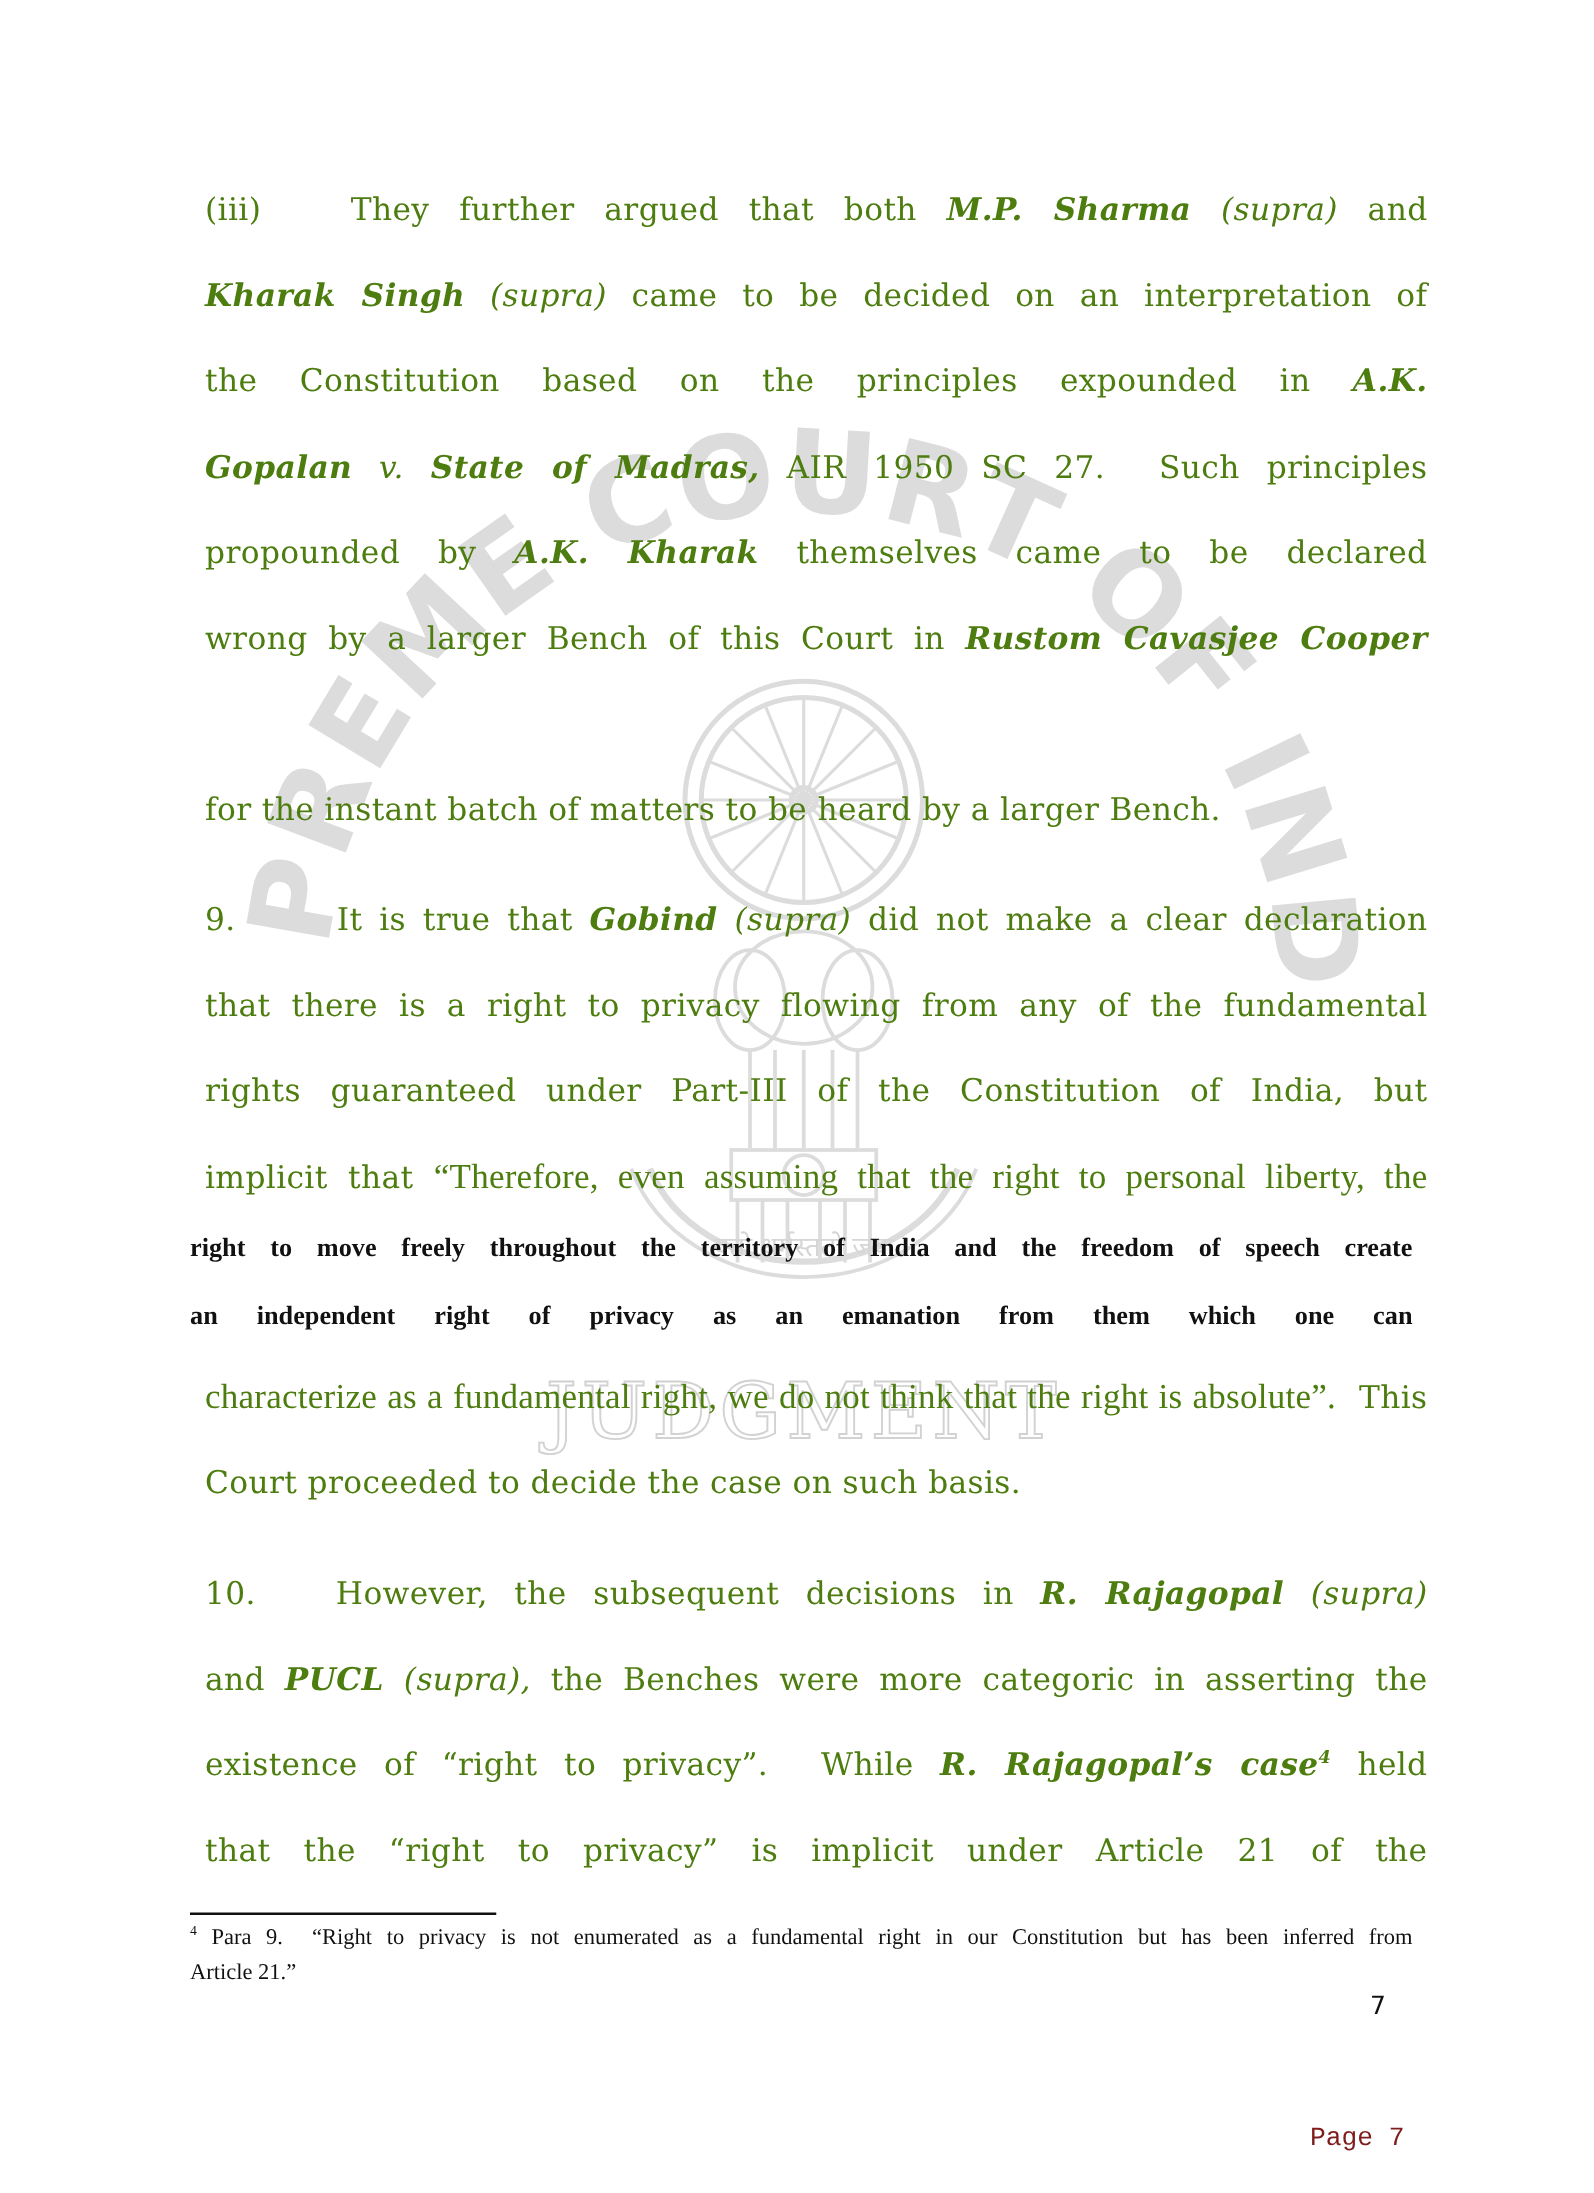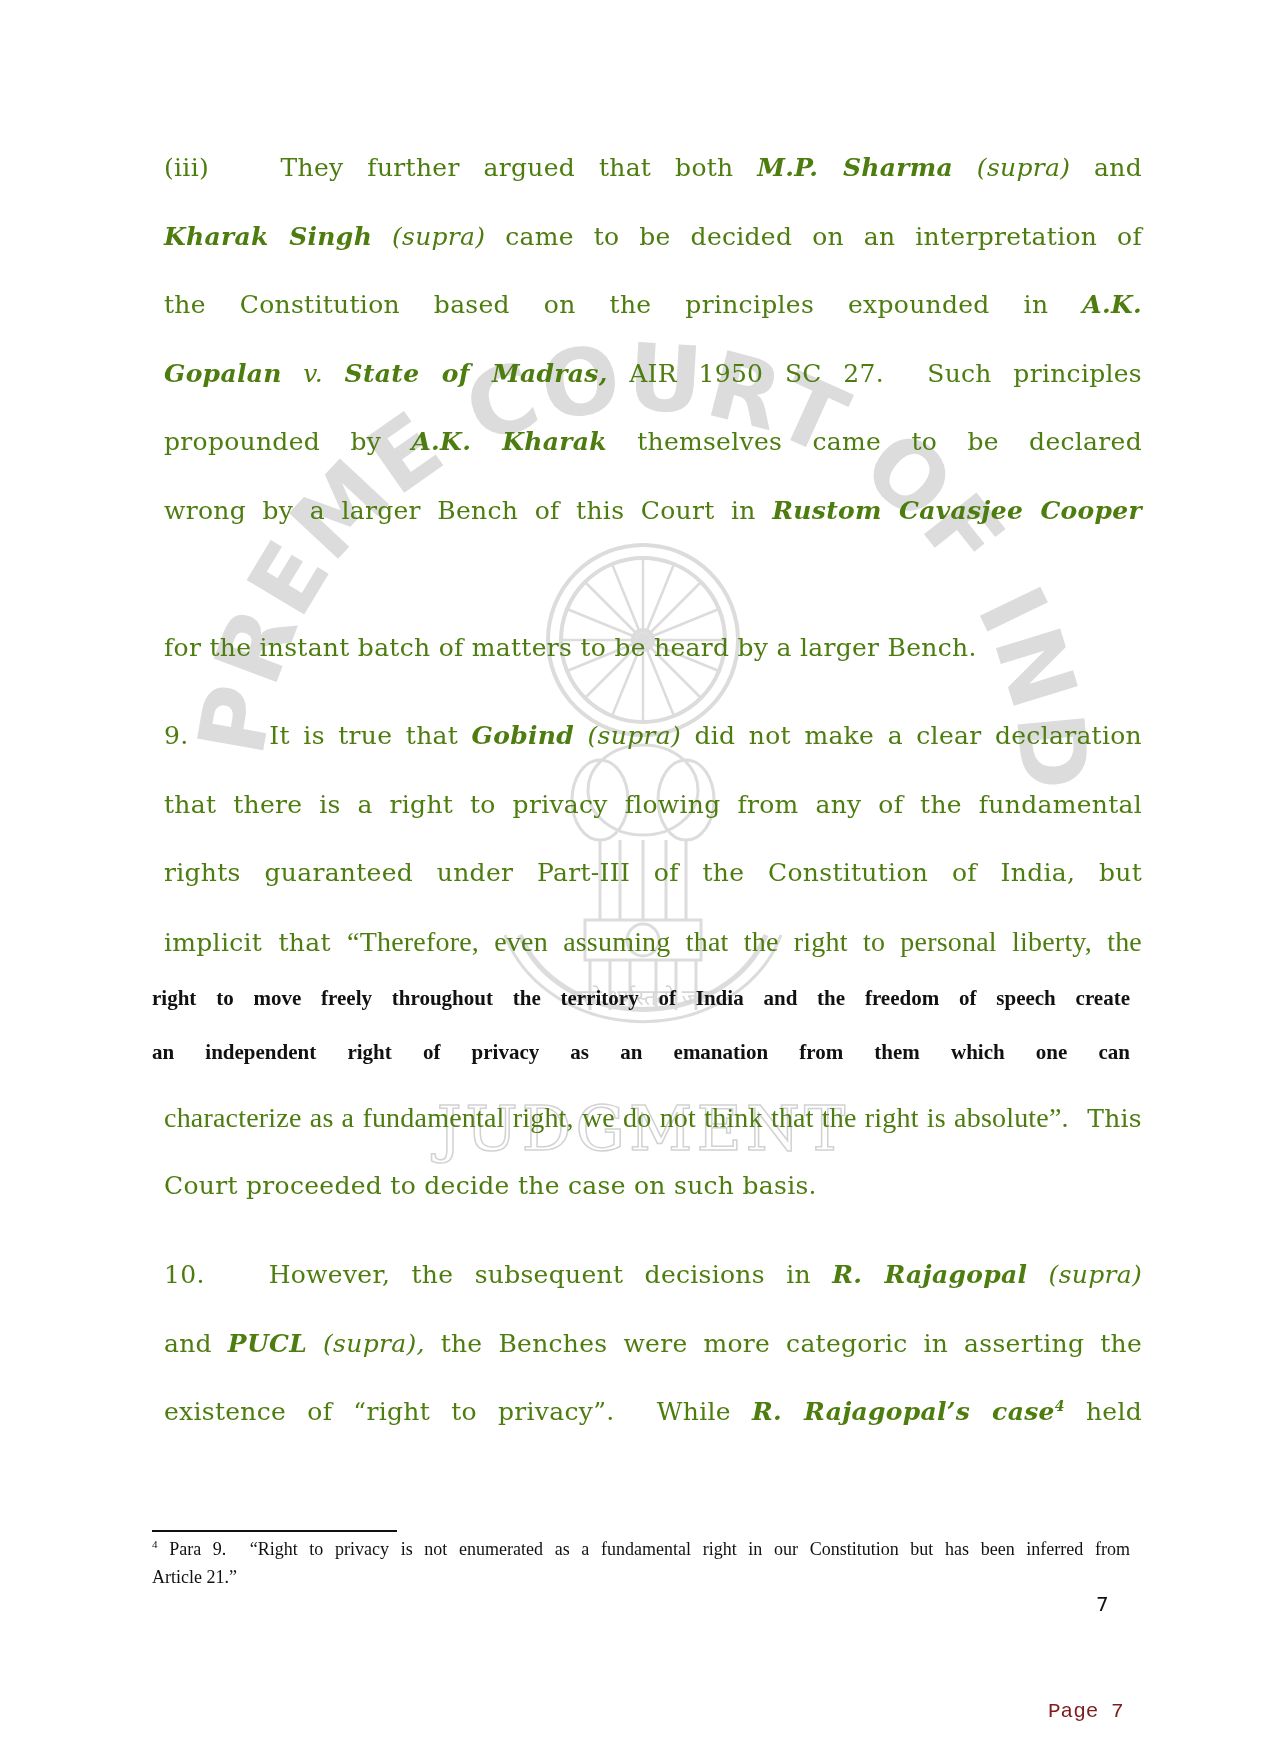--- a/index.html
+++ b/index.html
@@ -104,20 +104,21 @@
   <div class="line" style="top:857px"><span>rights guaranteed under Part-III of the Constitution of India, but</span></div>
   <div class="line" style="top:926px"><span>implicit that </span><span class="q">“Therefore, even assuming that the right to personal liberty, the</span></div>
   <div class="qline" style="top:984px">right to move freely throughout the territory of India and the freedom of speech create</div>
   <div class="qline" style="top:1038px">an independent right of privacy as an emanation from them which one can</div>
   <div class="line" style="top:1102px"><span class="q">characterize as a fundamental right, we do not think that the right is absolute”.</span><span>&nbsp; This</span></div>
   <div class="line last" style="top:1170px"><span>Court proceeded to decide the case on such basis.</span></div>
 
   <div class="line" style="top:1259px"><span>10.&nbsp;&nbsp; However, the subsequent decisions in </span><span class="b">R. Rajagopal</span><span class="i"> (supra)</span></div>
   <div class="line" style="top:1328px"><span>and </span><span class="b">PUCL</span><span class="i"> (supra),</span><span> the Benches were more categoric in asserting the</span></div>
   <div class="line" style="top:1396px"><span>existence of “right to privacy”.&nbsp; While </span><span class="b">R. Rajagopal’s case</span><span class="b sup">4</span><span> held</span></div>
+  <div class="line" style="top:1465px"><span>that the “right to privacy” is implicit under Article 21 of the</span></div>
 
   <div class="fn-rule"></div>
   <div class="fn j" style="top:1538px"><span class="sup">4</span><span> Para 9.&nbsp; “Right to privacy is not enumerated as a fundamental right in our Constitution but has been inferred from</span></div>
   <div class="fn" style="top:1566px">Article 21.”</div>
 
   <div class="pnum">7</div>
   <div class="pagelabel">Page 7</div>
 </div>
 
 </body></html>

